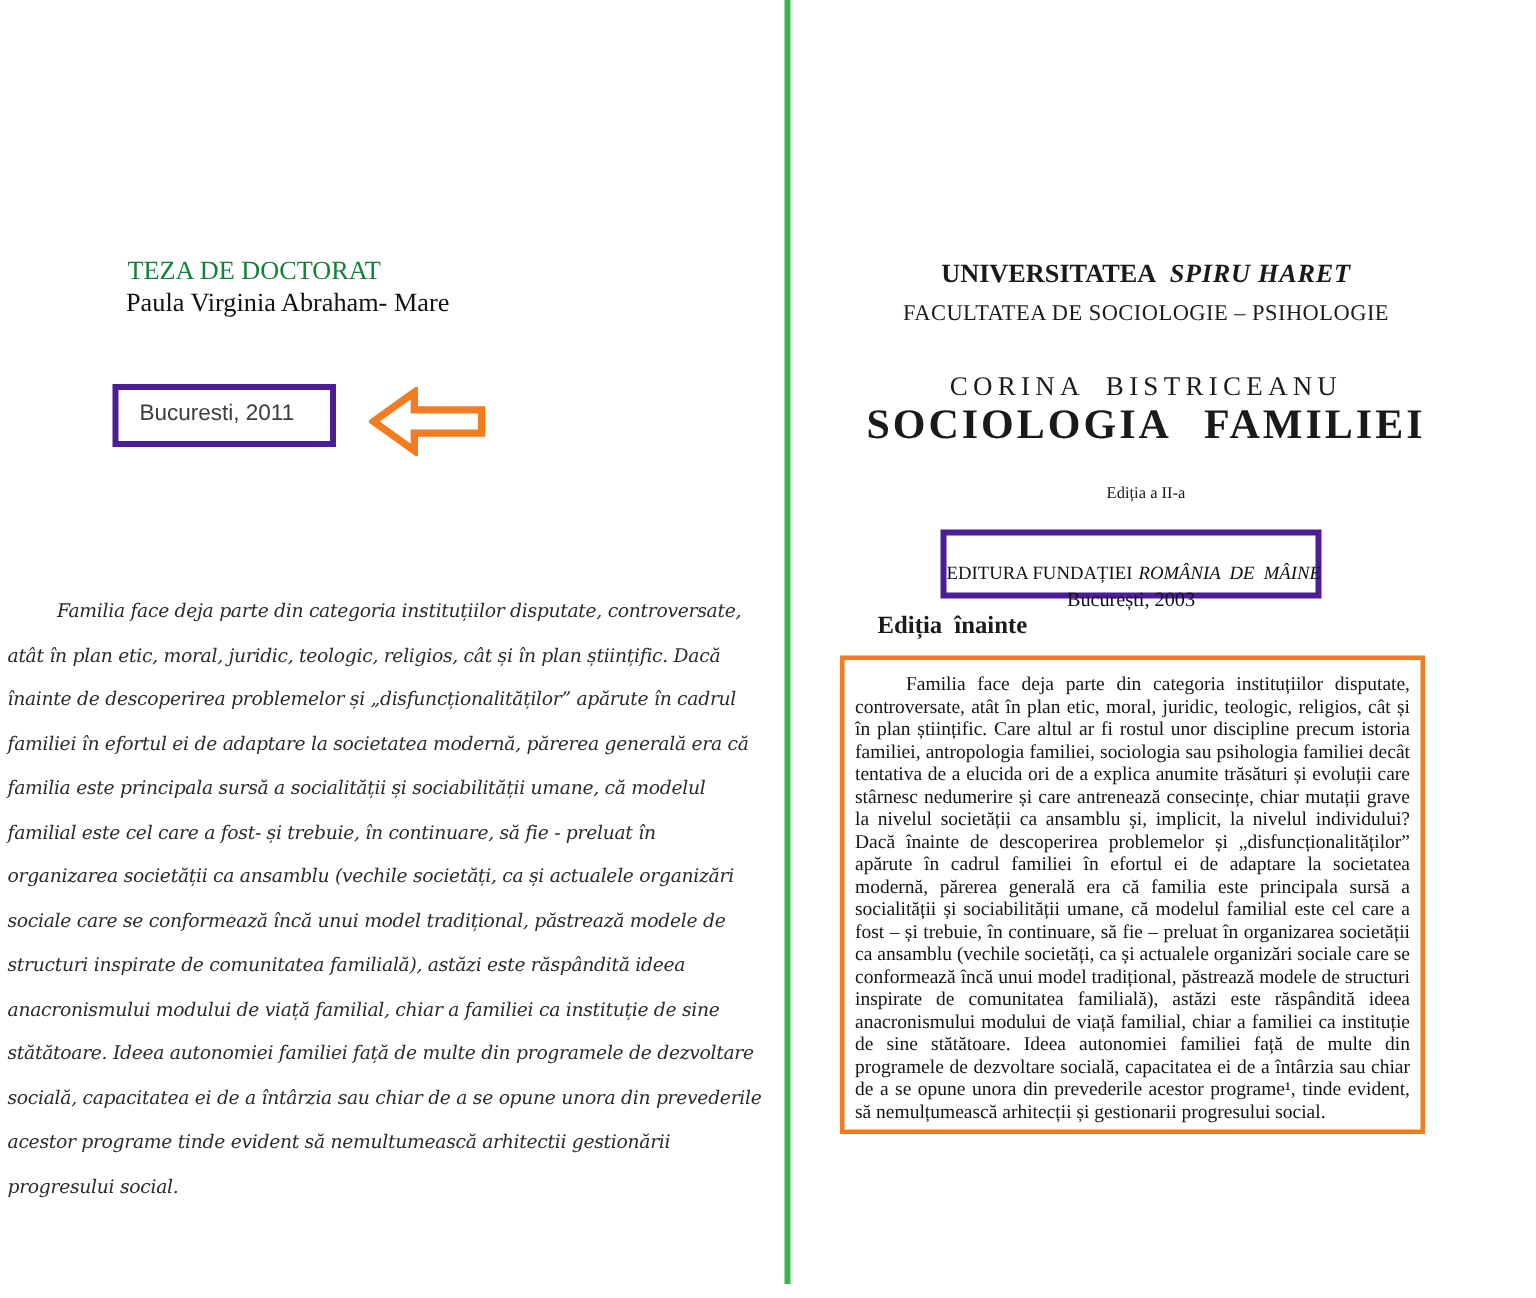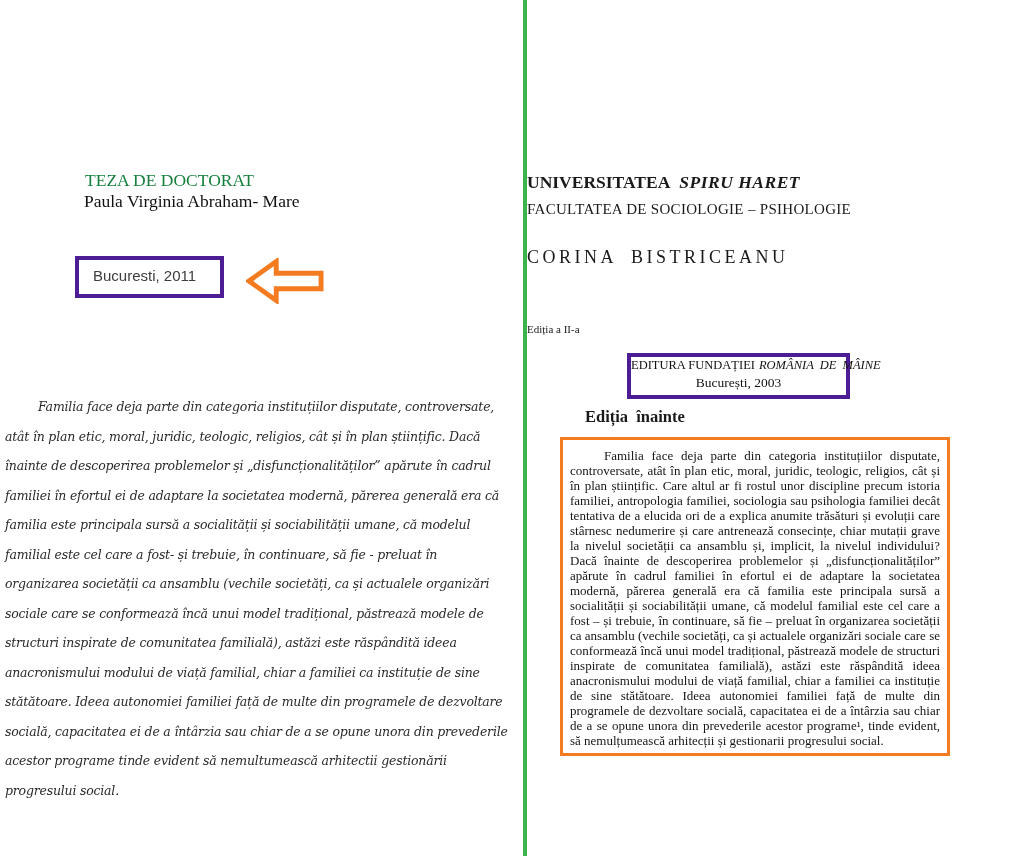--- a/index.html
+++ b/index.html
@@ -83,35 +83,35 @@
   .right-page {
     position: absolute;
     left: 527px; top: 0;
     width: 497px; height: 865px;
     overflow: hidden;
   }
   
   .r-center {
     position: absolute;
     left: 0; width: 474px;
-    text-align: left;
+    text-align: center;
     white-space: nowrap;
   }
   .univ-line { top: 172px; font-size: 17.5px; font-weight: bold; }
   .univ-name { font-style: italic; margin-left: 9px; letter-spacing: 0.5px; }
   .faculty-line { top: 201px; font-size: 15px; letter-spacing: 0.3px; }
   .book-author { top: 247px; font-size: 18px; letter-spacing: 3.5px; word-spacing: 7px; }
   .book-title { top: 268px; font-size: 28px; font-weight: bold; letter-spacing: 2px; word-spacing: 14px; }
   .edition-line { top: 323px; font-size: 11px; font-family: Liberation Serif, serif; }
 
   .publisher-box {
     left: 100px; top: 353px;   
-    width: 223px; height: 46px;
+    width: 254px; height: 46px;
     text-align: center;
-    padding-top: 0;
+    padding-top: 17px;
   }
   .publisher-line1 {
     font-size: 12.5px;
     line-height: 17px;
     white-space: nowrap;
     color: #111111;
   }
   .publisher-name { font-style: italic; margin-left: 4px; word-spacing: 3px; }
   .publisher-line2 {
     font-size: 13.5px;
@@ -167,20 +167,21 @@
   </section>
 
   <div class="divider"></div>
 
   <section class="right-page">
     <div class="r-center univ-line">
       <span>UNIVERSITATEA</span><span class="univ-name">SPIRU HARET</span>
     </div>
     <div class="r-center faculty-line">FACULTATEA DE SOCIOLOGIE – PSIHOLOGIE</div>
     <div class="r-center book-author">CORINA BISTRICEANU</div>
+    <div class="r-center book-title">SOCIOLOGIA FAMILIEI</div>
     <div class="r-center edition-line">Ediția a II-a</div>
 
     <div class="green-box publisher-box">
       <div class="publisher-line1">
         <span>EDITURA FUNDAȚIEI</span><span class="publisher-name">ROMÂNIA DE MÂINE</span>
       </div>
       <div class="publisher-line2">București, 2003</div>
     </div>
 
     <div class="foreword-heading">Ediția înainte</div>

